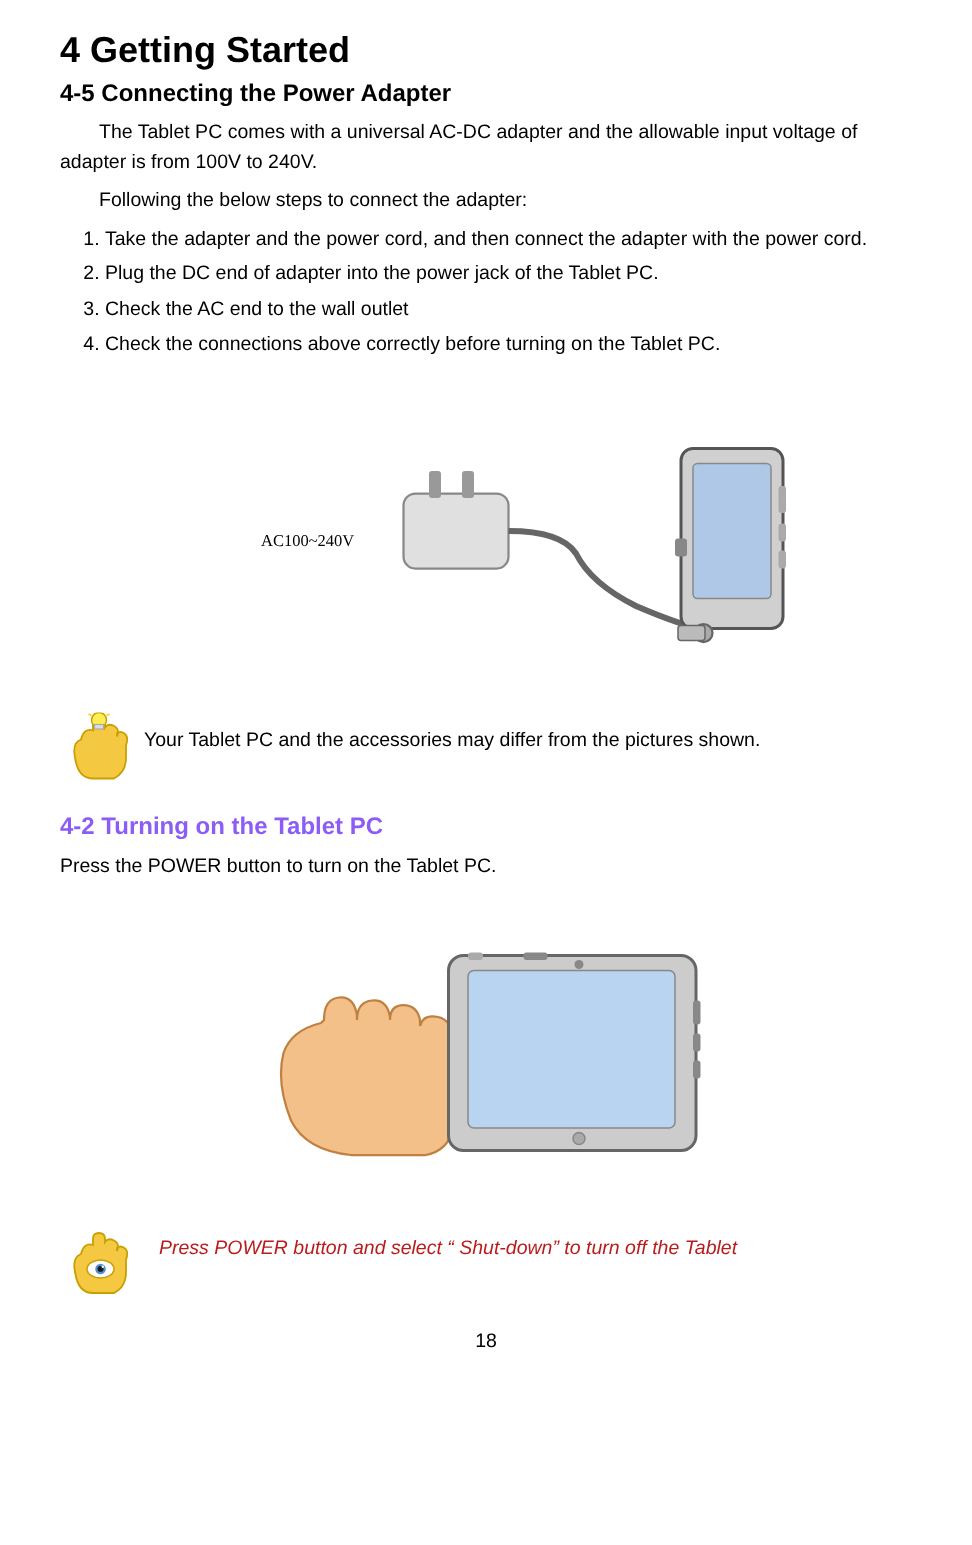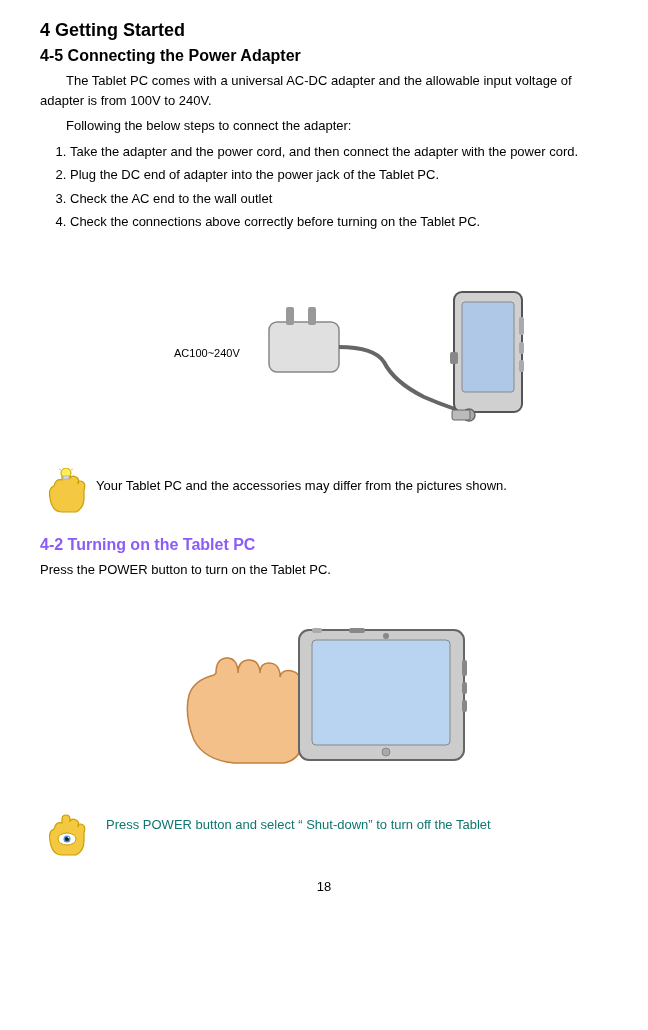--- a/index.html
+++ b/index.html
@@ -6,21 +6,21 @@
     body {
       font-family: Arial, sans-serif;
       font-size: 13px;
       background: #fff;
       color: #000;
       width: 648px;
       min-height: 1030px;
       padding: 20px 40px 20px 40px;
     }
     h1 {
-      font-size: 18px;
+      font-size: 24px;
       font-weight: bold;
       margin-bottom: 6px;
     }
     h2 {
       font-size: 16px;
       font-weight: bold;
       margin-bottom: 6px;
     }
     h2.colored {
       color: #8b5cf6;
@@ -35,20 +35,21 @@
     }
     ol li {
       margin-bottom: 4px;
       line-height: 1.5;
     }
     .image-container {
       display: flex;
       justify-content: center;
       align-items: flex-end;
       margin: 16px 0;
+      font-family: Liberation Serif, serif;
     }
     .note-box {
       display: flex;
       align-items: flex-start;
       gap: 4px;
       margin: 10px 0 16px 0;
     }
     .note-icon {
       flex-shrink: 0;
       width: 52px;
@@ -67,21 +68,22 @@
     }
     .warning-icon {
       flex-shrink: 0;
       width: 52px;
       height: 52px;
     }
     .warning-text {
       font-size: 13px;
       line-height: 1.6;
       padding-top: 4px;
-      color: #0f766e;
+      color: #b91c1c;
+      font-style: italic;
     }
     .page-number {
       text-align: center;
       font-size: 13px;
       margin-top: 16px;
     }
     .adapter-image {
       position: relative;
       width: 420px;
       height: 200px;

